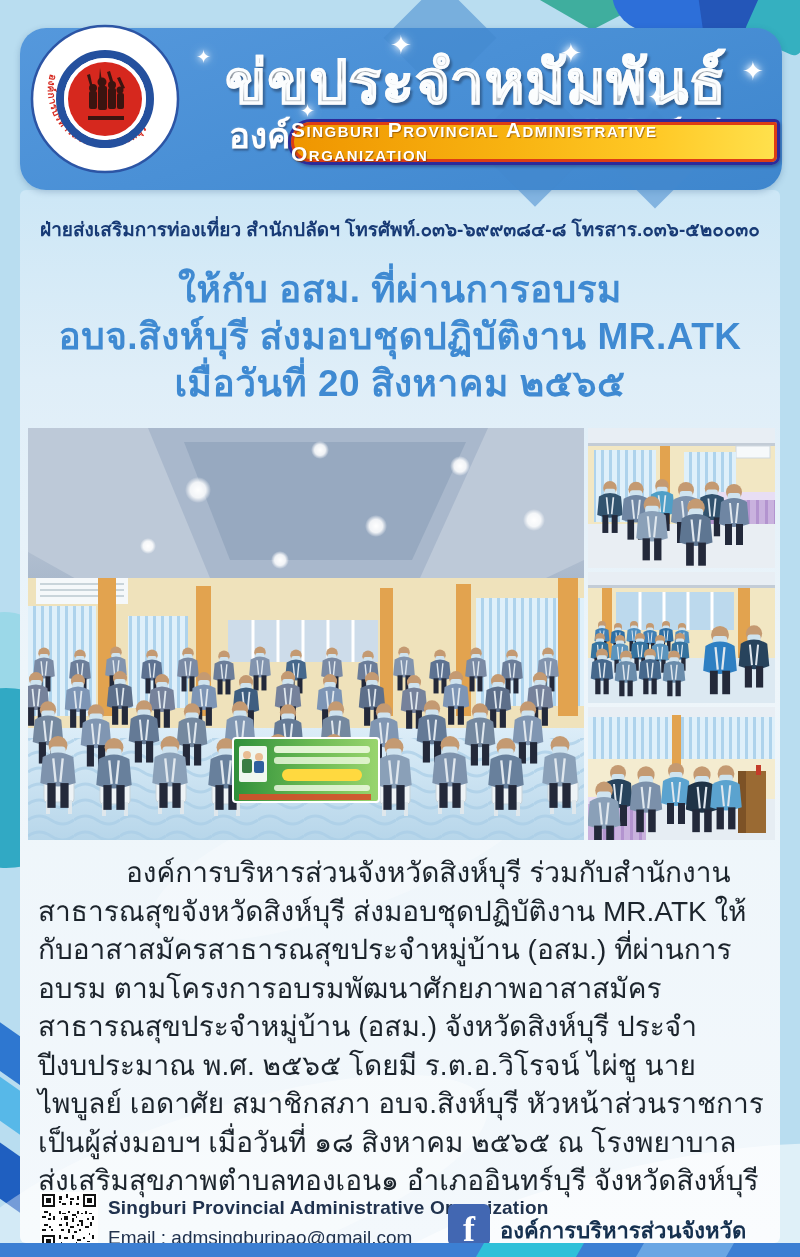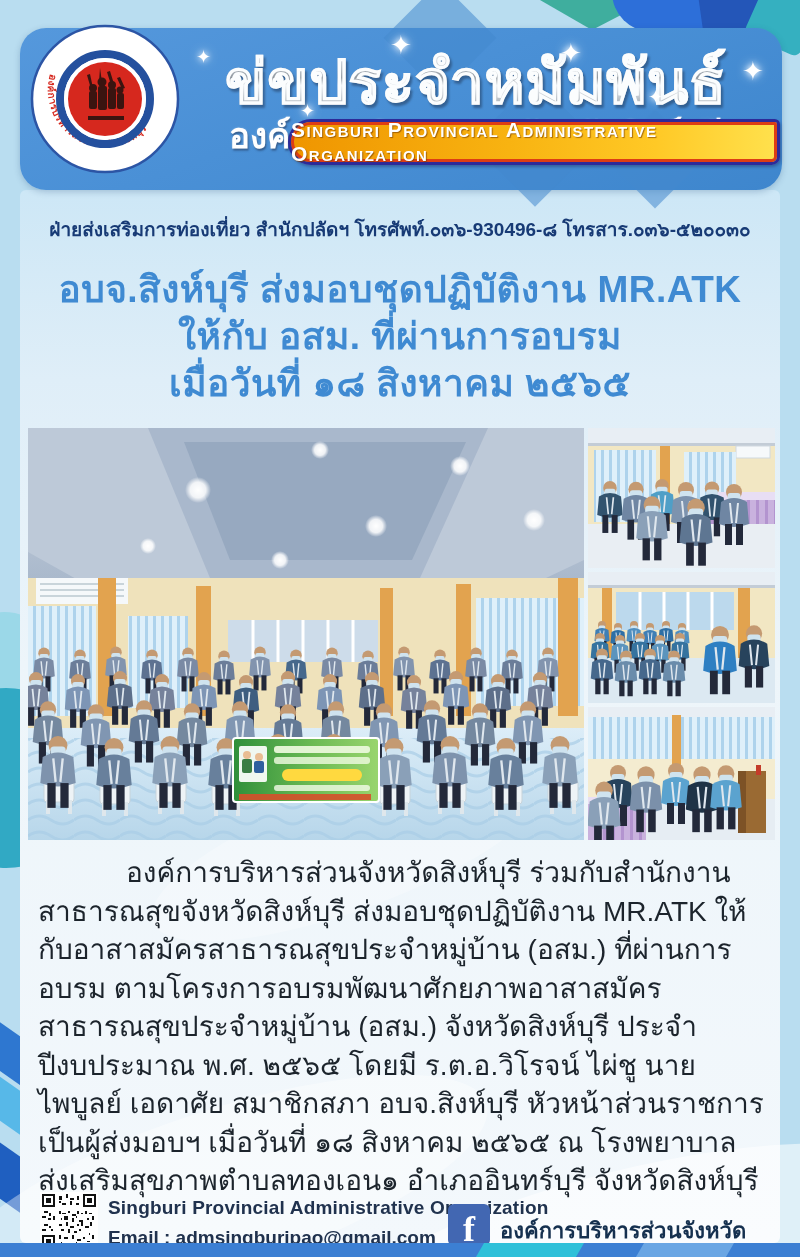--- a/index.html
+++ b/index.html
@@ -57,21 +57,21 @@
   
   .collage{left:28px;top:428px;width:747px;height:412px;}
   .ph{position:absolute;overflow:hidden;background:#dfe9f1;}
   .ph-main{left:0;top:0;width:556px;height:412px;}
   .ph-r1{left:560px;top:0;width:187px;height:140px;}
   .ph-r2{left:560px;top:144px;width:187px;height:131px;}
   .ph-r3{left:560px;top:279px;width:187px;height:133px;}
   
   .qr-box{left:40px;top:1192px;width:58px;height:58px;background:#ffffff;padding:2px;box-sizing:border-box;}
   .f-org{left:108px;top:1197px;font-size:19px;color:#20324e;font-weight:700;letter-spacing:.2px;}
-  .f-email{left:108px;top:1227px;font-size:19px;color:#20324e;font-weight:700;}
+  .f-email{left:108px;top:1227px;font-size:19px;color:#20324e;font-weight:400;}
   .fb-icon{left:448px;top:1204px;width:42px;height:42px;background:#4267B2;border-radius:6px;
     display:flex;align-items:flex-end;justify-content:center;}
   .fb-icon span{color:#fff;font-weight:700;font-size:36px;line-height:34px;font-family:"Liberation Serif",serif;}
   .fb-name{left:500px;top:1213px;font-size:22px;font-weight:700;color:#15304f;}
 </style>
 </head>
 <body>
 
 <svg width="0" height="0" style="position:absolute">
   <defs>
@@ -175,26 +175,26 @@
 <span class="sparkle" style="left:300px;top:100px">✦</span>
 <span class="sparkle sp-big" style="left:560px;top:38px">✦</span>
 <span class="sparkle" style="left:648px;top:86px">✦</span>
 <span class="sparkle sp-big" style="left:742px;top:56px">✦</span>
 <span class="sparkle" style="left:700px;top:120px">✦</span>
 
 <div class="abs gold-banner">
   <span>Singburi Provincial Administrative Organization</span>
 </div>
 
-<div class="abs contact-line">ฝ่ายส่งเสริมการท่องเที่ยว สำนักปลัดฯ  โทรศัพท์.๐๓๖-930496-๘ โทรสาร.๐๓๖-๕๒๐๐๓๐</div>
+<div class="abs contact-line">ฝ่ายส่งเสริมการท่องเที่ยว สำนักปลัดฯ  โทรศัพท์.๐๓๖-๖๙๙๓๘๔-๘ โทรสาร.๐๓๖-๕๒๐๐๓๐</div>
 
 <div class="abs news-title">
+  <div>ให้กับ อสม. ที่ผ่านการอบรม</div>
   <div>อบจ.สิงห์บุรี  ส่งมอบชุดปฏิบัติงาน  MR.ATK</div>
-  <div>ให้กับ อสม. ที่ผ่านการอบรม</div>
-  <div>เมื่อวันที่ ๑๘ สิงหาคม ๒๕๖๕</div>
+  <div>เมื่อวันที่ 20 สิงหาคม ๒๕๖๕</div>
 </div>
 
 <div class="abs collage">
 
   <div class="ph ph-main">
     <svg viewBox="0 0 556 412" width="556" height="412">
       <rect width="556" height="412" fill="#f0e6c0"></rect>
       <rect width="556" height="150" fill="url(#ceilGrad)"></rect>
       <polygon points="0,0 556,0 556,132 396,208 150,208 0,124" fill="#bdc9d8"></polygon>
       <polygon points="120,0 460,0 392,150 182,150" fill="#a9b8cc"></polygon>

